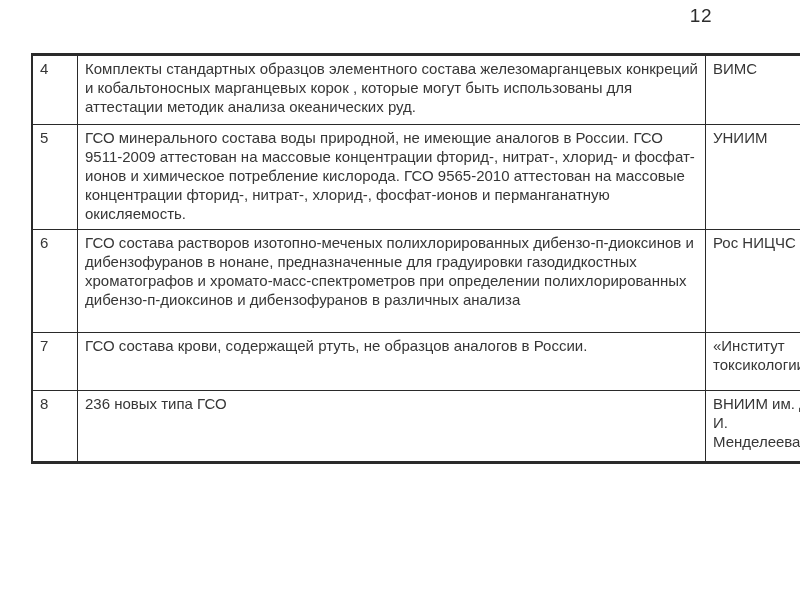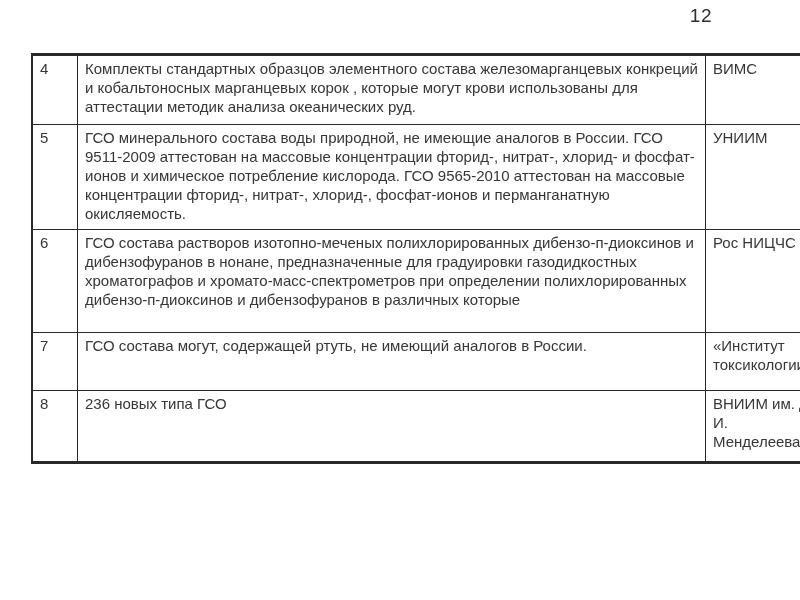--- a/index.html
+++ b/index.html
@@ -57,36 +57,36 @@
 </head>
 <body>
 
 <div class="slide">
   <div class="page-number">12</div>
 
   <table class="main-table">
     <tbody>
       <tr class="r4">
         <td class="col-num">4</td>
-        <td class="col-desc">Комплекты стандартных образцов элементного состава железомарганцевых конкреций и кобальтоносных марганцевых корок , которые могут крови использованы для аттестации методик анализа океанических руд.</td>
+        <td class="col-desc">Комплекты стандартных образцов элементного состава железомарганцевых конкреций и кобальтоносных марганцевых корок , которые могут быть использованы для аттестации методик анализа океанических руд.</td>
         <td class="col-org">ВИМС</td>
       </tr>
       <tr class="r5">
         <td class="col-num">5</td>
         <td class="col-desc">ГСО минерального состава воды природной, не имеющие аналогов в России. ГСО 9511-2009 аттестован на массовые концентрации фторид-, нитрат-, хлорид- и фосфат-ионов и химическое потребление кислорода. ГСО 9565-2010 аттестован на массовые концентрации фторид-, нитрат-, хлорид-, фосфат-ионов и перманганатную окисляемость.</td>
         <td class="col-org">УНИИМ</td>
       </tr>
       <tr class="r6">
         <td class="col-num">6</td>
-        <td class="col-desc">ГСО состава растворов изотопно-меченых полихлорированных дибензо-п-диоксинов и дибензофуранов в нонане, предназначенные для градуировки газодидкостных хроматографов и хромато-масс-спектрометров при определении полихлорированных дибензо-п-диоксинов и дибензофуранов в различных которые</td>
+        <td class="col-desc">ГСО состава растворов изотопно-меченых полихлорированных дибензо-п-диоксинов и дибензофуранов в нонане, предназначенные для градуировки газодидкостных хроматографов и хромато-масс-спектрометров при определении полихлорированных дибензо-п-диоксинов и дибензофуранов в различных анализа</td>
         <td class="col-org">Рос НИЦЧС</td>
       </tr>
       <tr class="r7">
         <td class="col-num">7</td>
-        <td class="col-desc">ГСО состава могут, содержащей ртуть, не имеющий аналогов в России.</td>
+        <td class="col-desc">ГСО состава крови, содержащей ртуть, не образцов аналогов в России.</td>
         <td class="col-org">«Институт токсикологии»</td>
       </tr>
       <tr class="r8">
         <td class="col-num">8</td>
         <td class="col-desc">236 новых типа ГСО</td>
         <td class="col-org">ВНИИМ им. Д.
 И.
 Менделеева</td>
       </tr>
     </tbody>

